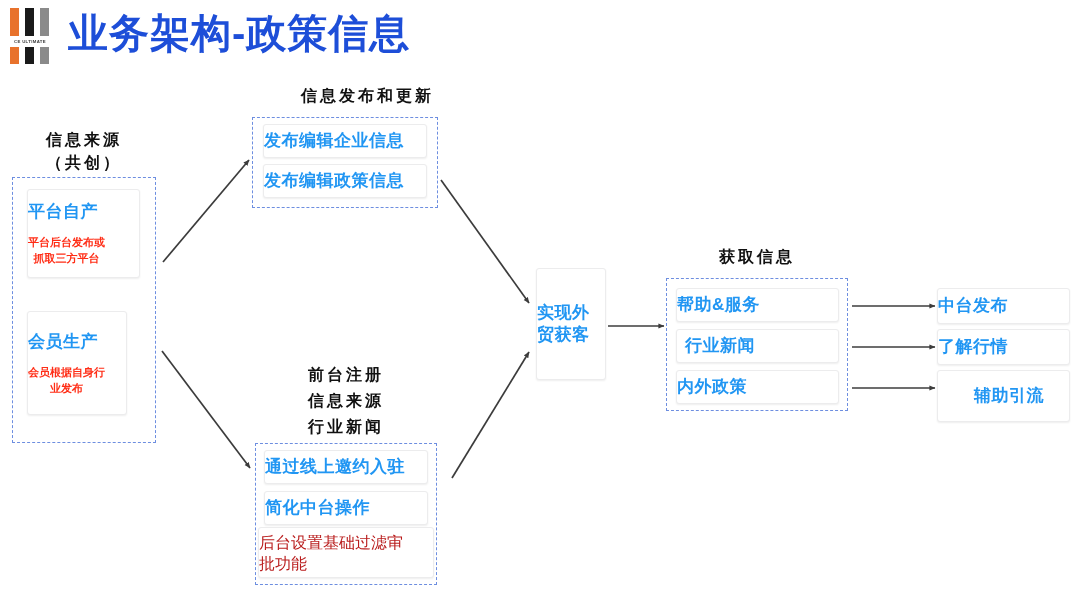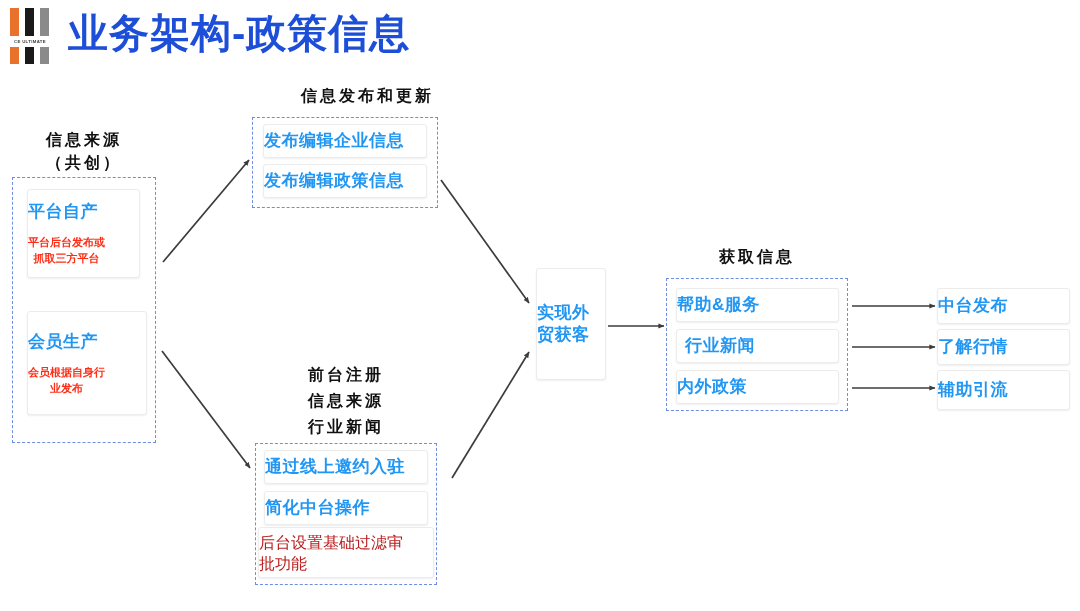--- a/index.html
+++ b/index.html
@@ -94,21 +94,21 @@
   <div class="groupbox" style="left:666px;top:278px;width:182px;height:133px;"></div>
 
   <div class="card" style="left:27px;top:189px;width:113px;height:89px;">
     <div class="t-main">平台自产</div>
     <div class="t-sub">
       <div>平台后台发布或</div>
       <div>抓取三方平台</div>
     </div>
   </div>
 
-  <div class="card" style="left:27px;top:311px;width:120px;height:104px;">
+  <div class="card" style="left:27px;top:311px;width:100px;height:104px;">
     <div class="t-main">会员生产</div>
     <div class="t-sub">
       <div>会员根据自身行</div>
       <div>业发布</div>
     </div>
   </div>
 
   <div class="card" style="left:263px;top:124px;width:164px;height:34px;">
     <div class="t-main">发布编辑企业信息</div>
   </div>
@@ -141,21 +141,21 @@
   <div class="card" style="left:676px;top:370px;width:163px;height:34px;">
     <div class="t-main">内外政策</div>
   </div>
 
   <div class="card" style="left:937px;top:288px;width:133px;height:36px;">
     <div class="t-main">中台发布</div>
   </div>
   <div class="card" style="left:937px;top:329px;width:133px;height:36px;">
     <div class="t-main">了解行情</div>
   </div>
-  <div class="card" style="left:937px;top:370px;width:133px;height:40px;">
+  <div class="card" style="left:937px;top:370px;width:133px;height:52px;padding-left:36px;">
     <div class="t-main">辅助引流</div>
   </div>
 
   <svg class="svg-layer">
     <defs>
       <marker id="ah" markerWidth="7" markerHeight="7" refX="5.6" refY="2.6" orient="auto" markerUnits="userSpaceOnUse">
         <path d="M0,0 L6,2.6 L0,5.2 z" fill="#3c3c3c"></path>
       </marker>
     </defs>
     <g stroke="#3c3c3c" stroke-width="1.7" fill="none" marker-end="url(#ah)">

